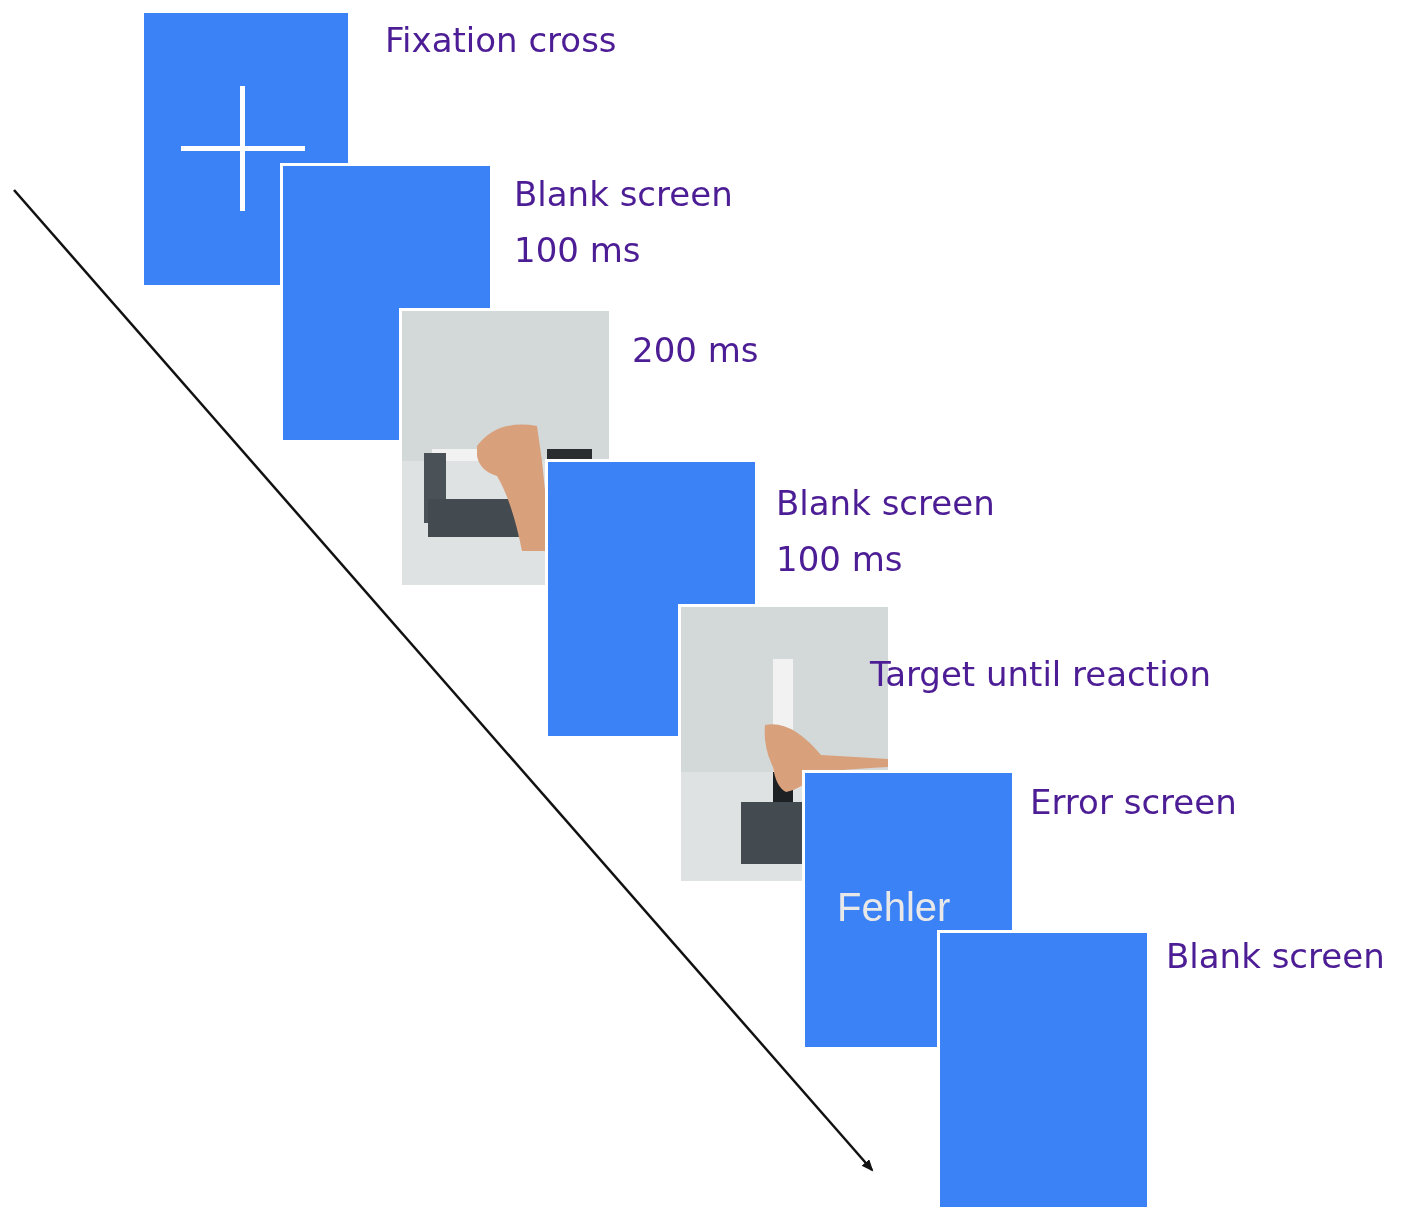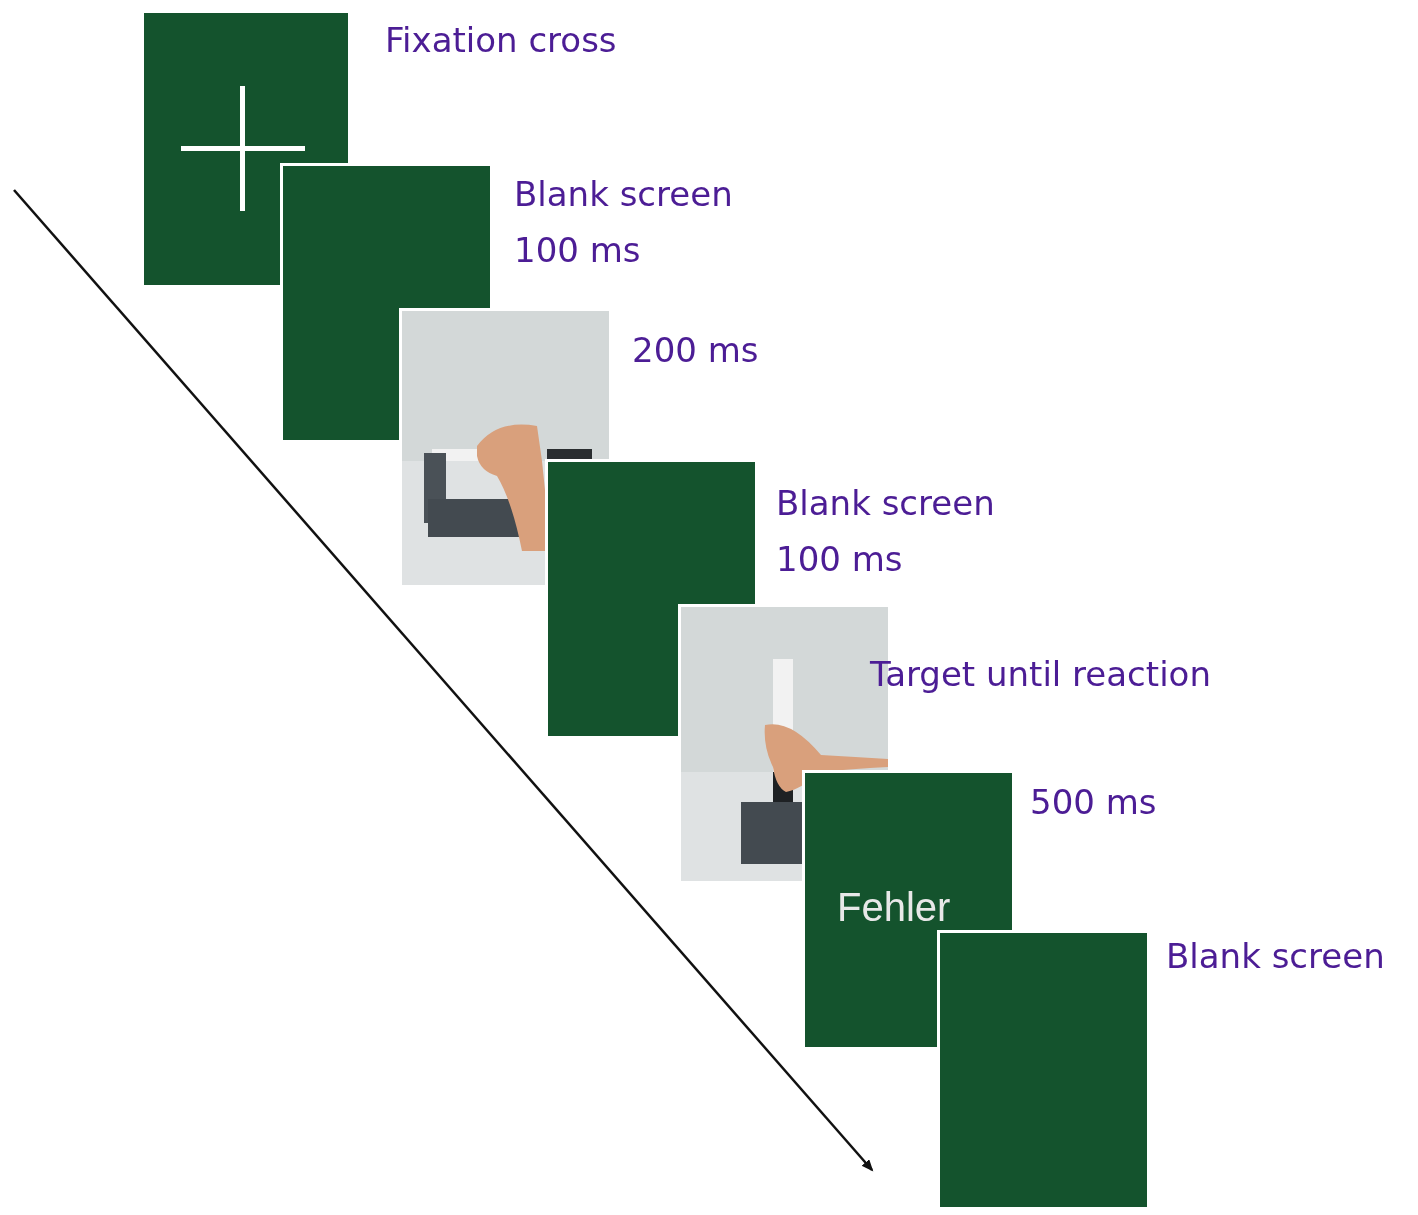--- a/index.html
+++ b/index.html
@@ -1,17 +1,17 @@
 <!DOCTYPE html>
 <html><head>
 <meta charset="utf-8">
 <style>
   html, body { margin: 0; padding: 0; background: #ffffff; }
   body { width: 1418px; height: 1215px; position: relative; overflow: hidden; font-family: "DejaVu Sans", sans-serif; }
-  .screen { position: absolute; background: #14532d; box-sizing: border-box; border: 3px solid #fff; }
+  .screen { position: absolute; background: #3b82f6; box-sizing: border-box; border: 3px solid #fff; }
   .label { position: absolute; color: #4c1d95; font-family: "DejaVu Sans", sans-serif; font-size: 34px; line-height: 56px; white-space: nowrap; }
   .photo { position: absolute; box-sizing: border-box; border: 3px solid #fff; overflow: hidden; background: #d5d9d9; }
   .fehler { position: absolute; color: #e8e8e8; font-family: "Liberation Sans", sans-serif; font-size: 40px; }
   svg.arrow { position: absolute; left: 0; top: 0; }
 </style>
 </head>
 <body>
 
 <svg class="arrow" width="1418" height="1215">
   <defs>
@@ -70,19 +70,19 @@
   </svg>
 </div>
 <div class="label" style="left:870px;top:630px;margin-top:16px;">
   <div>Target until reaction</div>
 </div>
 
 <div class="screen" style="left:802px;top:770px;width:213px;height:280px;">
   <div class="fehler" style="left:32px;top:112px;">Fehler</div>
 </div>
 <div class="label" style="left:1030px;top:774px;">
-  <div>500 ms</div>
+  <div>Error screen</div>
 </div>
 
 <div class="screen" style="left:937px;top:930px;width:213px;height:280px;"></div>
 <div class="label" style="left:1166px;top:928px;">
   <div>Blank screen</div>
 </div>
 
 </body></html>

